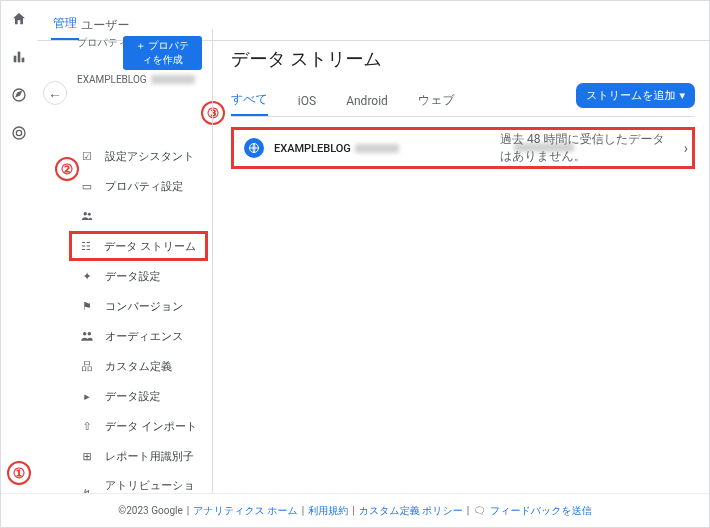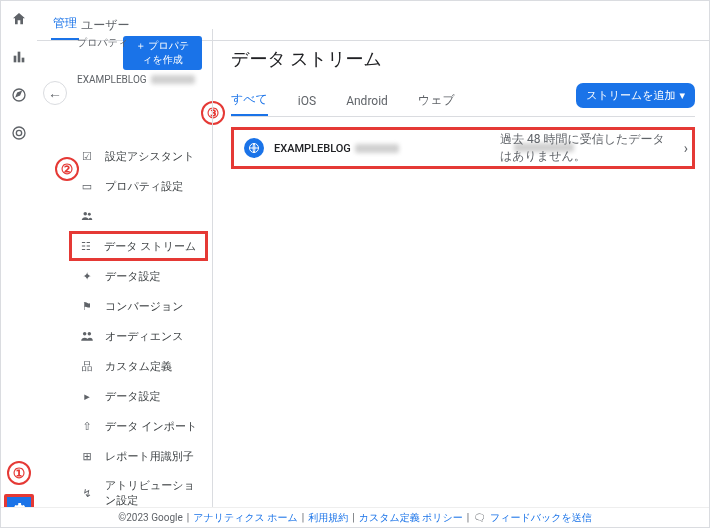--- a/index.html
+++ b/index.html
@@ -40,21 +40,21 @@
 .sub-tabs .stab.active { color:#1a73e8; border-bottom:2px solid #1a73e8; }
 .add-stream { position:absolute; right:0; top:-2px; background:#1a73e8; color:#fff; font-size:11px; padding:5px 10px; border:none; border-radius:7px; display:flex; align-items:center; gap:4px;}
 
 .stream-row { margin-top:10px; border:3px solid #e53935; padding:8px 10px; display:flex; align-items:center; gap:10px; position:relative; cursor:pointer;}
 .stream-row .globe { width:20px; height:20px; border-radius:50%; background:#1a73e8; display:flex; align-items:center; justify-content:center; }
 .stream-row .name { font-size:11px; color:#202124; font-weight:500; display:flex; align-items:center; gap:4px;}
 .stream-row .meta { font-size:10px; color:#5f6368; position:absolute; left:280px;}
 .stream-row .msg { font-size:12px; color:#5f6368; position:absolute; right:22px; max-width:170px;}
 .stream-row .chev { position:absolute; right:4px; color:#5f6368; font-size:14px;}
 
-.footer { position:absolute; left:0; right:0; bottom:0; height:20px; font-size:10px; color:#5f6368; display:flex; align-items:center; justify-content:center; gap:4px; background:#fff; border-top:1px solid #eee;}
+.footer { position:absolute; left:0; right:0; bottom:0; height:34px; font-size:10px; color:#5f6368; display:flex; align-items:center; justify-content:center; gap:4px; background:#fff; border-top:1px solid #eee;}
 .footer a { color:#1a73e8; text-decoration:none; }
 .footer .sep { color:#5f6368; }
 </style>
 </head>
 <body>
 
 <div class="icon-rail">
   <div class="ri">
       <svg width="16" height="16" viewBox="0 0 24 24" fill="#5f6368">
         <path d="M12 3l9 8h-3v9h-4v-6h-4v6H6v-9H3z"></path>

